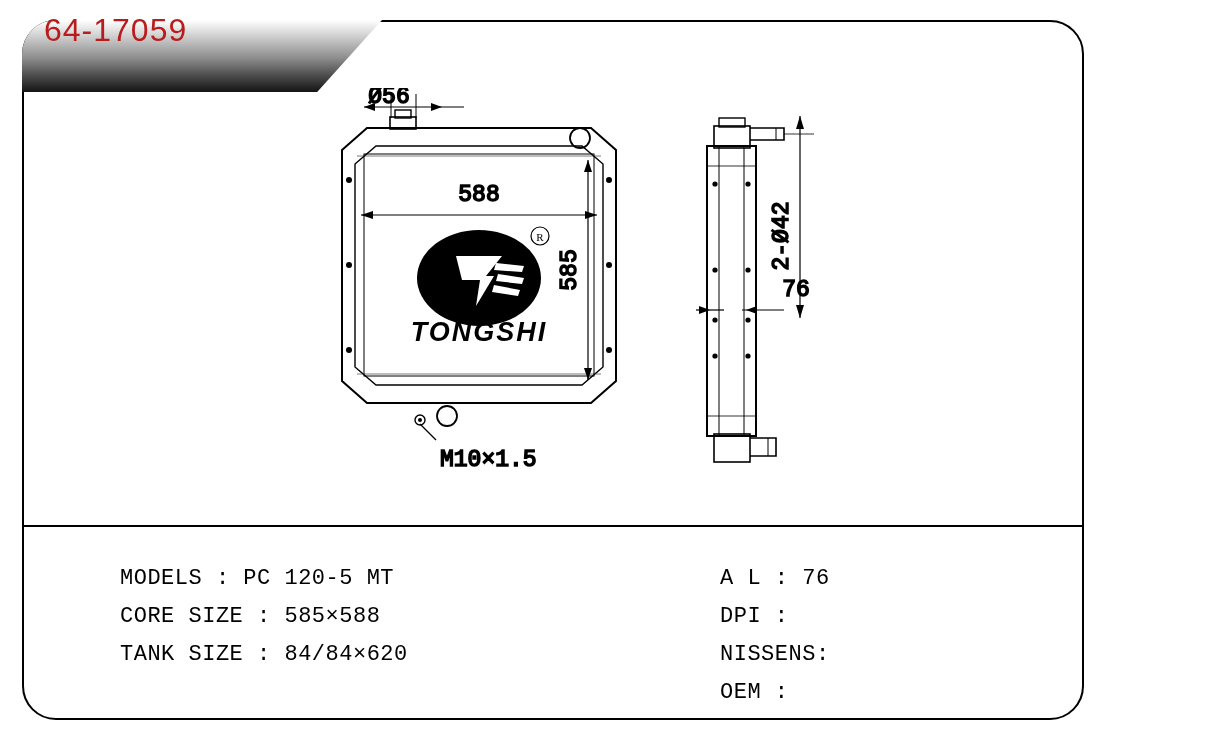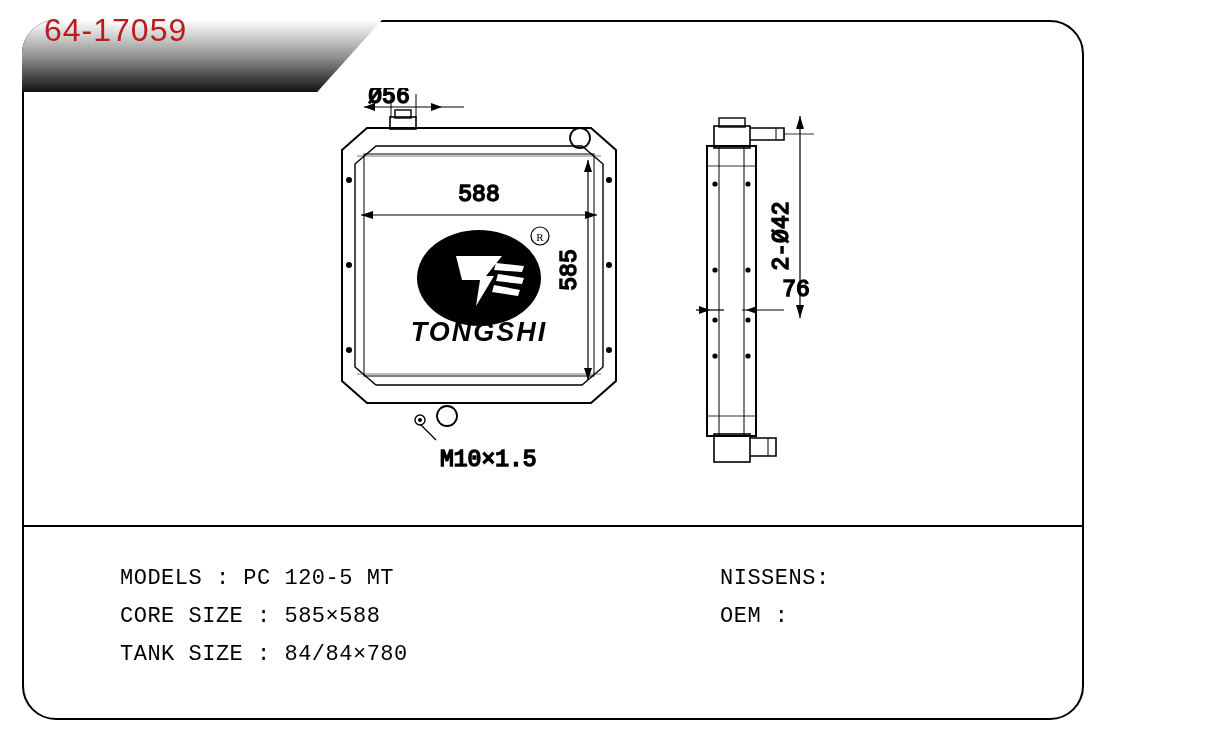--- a/index.html
+++ b/index.html
@@ -258,25 +258,33 @@
       <div class="spec-row">
         <span class="k">MODELS :</span>
         <span class="v">PC 120-5 MT</span>
       </div>
       <div class="spec-row">
         <span class="k">CORE SIZE :</span>
         <span class="v">585×588</span>
       </div>
       <div class="spec-row">
         <span class="k">TANK SIZE :</span>
-        <span class="v">84/84×780</span>
+        <span class="v">84/84×620</span>
       </div>
     </div>
     <div class="spec-col right">
       <div class="spec-row">
+        <span class="k">A L :</span>
+        <span class="v">76</span>
+      </div>
+      <div class="spec-row">
+        <span class="k">DPI :</span>
+        <span class="v"></span>
+      </div>
+      <div class="spec-row">
         <span class="k">NISSENS:</span>
         <span class="v"></span>
       </div>
       <div class="spec-row">
         <span class="k">OEM :</span>
         <span class="v"></span>
       </div>
     </div>
   </div>
 

